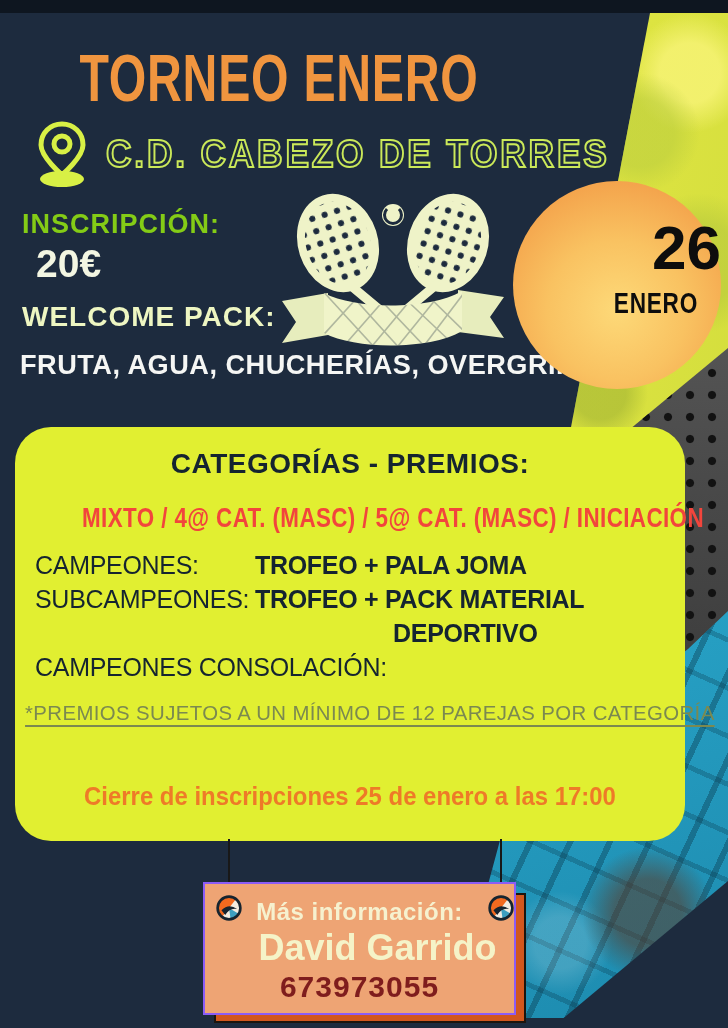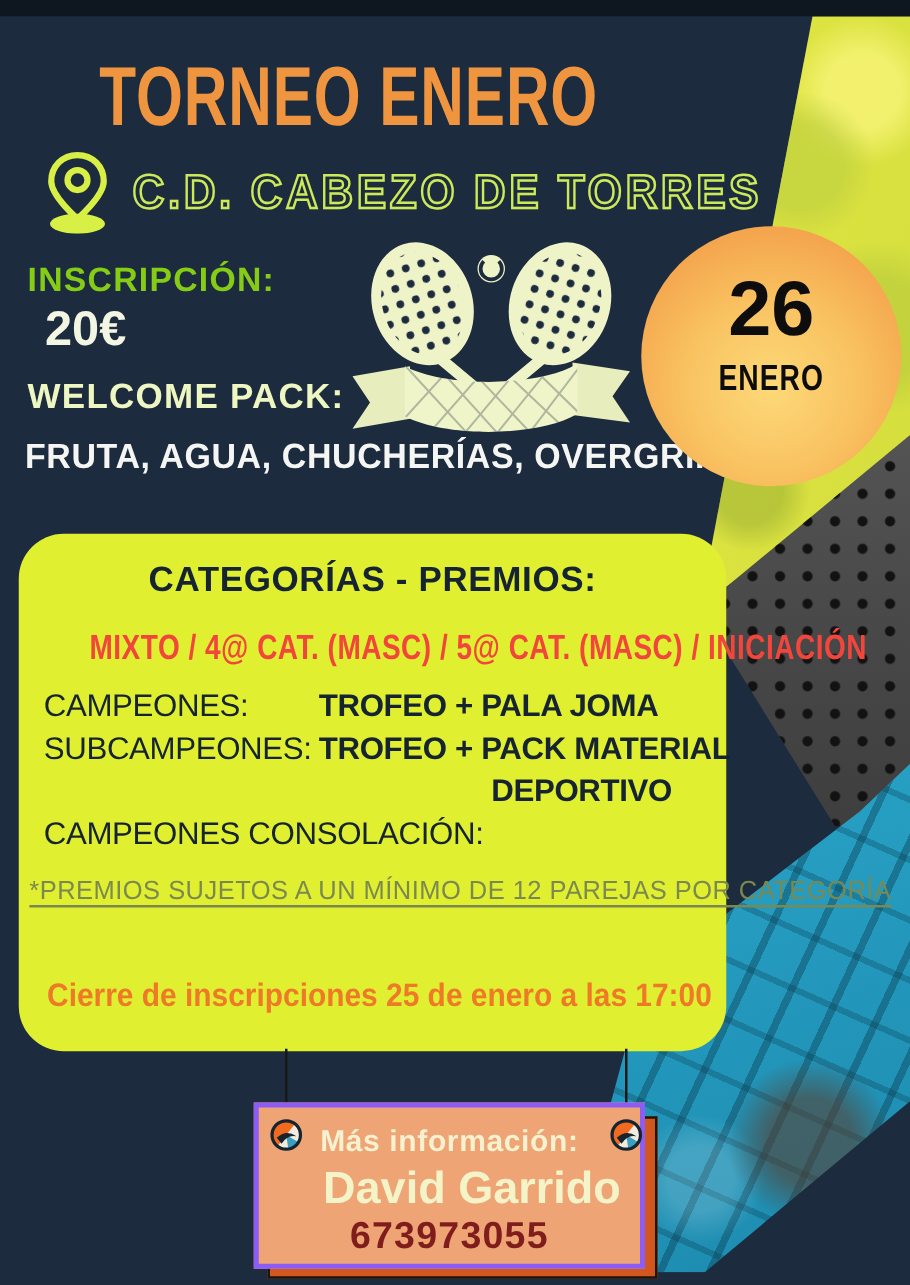--- a/index.html
+++ b/index.html
@@ -68,28 +68,28 @@
   .welcome-label{position:absolute;top:288px;left:22px;font-size:28px;font-weight:800;color:#eef6c2;letter-spacing:1px;}
   .items-line{position:absolute;top:336px;left:20px;font-size:28px;font-weight:800;color:#f5f6f4;white-space:nowrap;letter-spacing:.5px;transform:scaleX(.97);transform-origin:left center;}
 
   
   .rackets{position:absolute;left:276px;top:180px;width:234px;height:158px;}
 
   
   .date-badge{
     position:absolute;left:513px;top:168px;width:208px;height:208px;border-radius:50%;
     background:radial-gradient(circle at 50% 62%,#fdd978 0%,#f9c261 42%,#f4a54d 76%,#ef9c46 100%);
-    text-align:center;
+    text-align:right;
   }
   .date-day{margin-top:34px;font-size:62px;font-weight:800;color:#0d0d0d;line-height:66px;}
   .date-month{font-size:29px;font-weight:800;color:#0d0d0d;transform:scaleX(.78);letter-spacing:1px;margin-top:6px;}
 
   
   .panel{
-    position:absolute;left:15px;top:414px;width:566px;height:414px;border-radius:36px;
+    position:absolute;left:15px;top:414px;width:670px;height:414px;border-radius:36px;
     background:#e1ef31;color:#152430;
   }
   .panel-heading{position:absolute;top:21px;left:0;width:100%;text-align:center;font-size:28px;font-weight:800;letter-spacing:.5px;}
   .panel-categories{
     position:absolute;top:75px;left:0;width:100%;text-align:center;font-size:28px;font-weight:800;
     color:#f2453c;white-space:nowrap;transform:scaleX(.8);letter-spacing:.5px;
   }
   .prize-label{position:absolute;left:20px;font-size:25px;font-weight:400;letter-spacing:-.3px;white-space:nowrap;}
   .prize-value{position:absolute;font-size:25px;font-weight:800;letter-spacing:-.3px;white-space:nowrap;}
   .row1{top:124px;} .row1v{top:124px;left:240px;}
@@ -109,21 +109,21 @@
 
   
   .string{position:absolute;top:826px;width:2px;height:70px;background:#181818;}
   .string-left{left:228px;} .string-right{left:500px;}
   .card-shadow{
     position:absolute;left:214px;top:880px;width:312px;height:130px;
     background:#d2571e;border:2px solid #1c150e;box-sizing:border-box;
   }
   .card{
     position:absolute;left:203px;top:869px;width:313px;height:133px;
-    background:#eea474;border:4px solid #8b5cf6;box-sizing:border-box;text-align:center;
+    background:#eea474;border:2px solid #8b5cf6;box-sizing:border-box;text-align:center;
   }
   .card-heading{margin-top:14px;font-size:24px;font-weight:800;color:#f6f1cf;letter-spacing:.5px;}
   .card-name{font-size:36px;font-weight:800;color:#f5f3c8;line-height:40px;margin-top:2px;padding-left:36px;}
   .card-phone{font-size:30px;font-weight:800;color:#7f1d1d;letter-spacing:1px;margin-top:2px;}
   .grommet{position:absolute;width:26px;height:26px;}
   .grommet-left{left:216px;top:882px;} .grommet-right{left:488px;top:882px;}
 </style>
 </head>
 <body>
 

